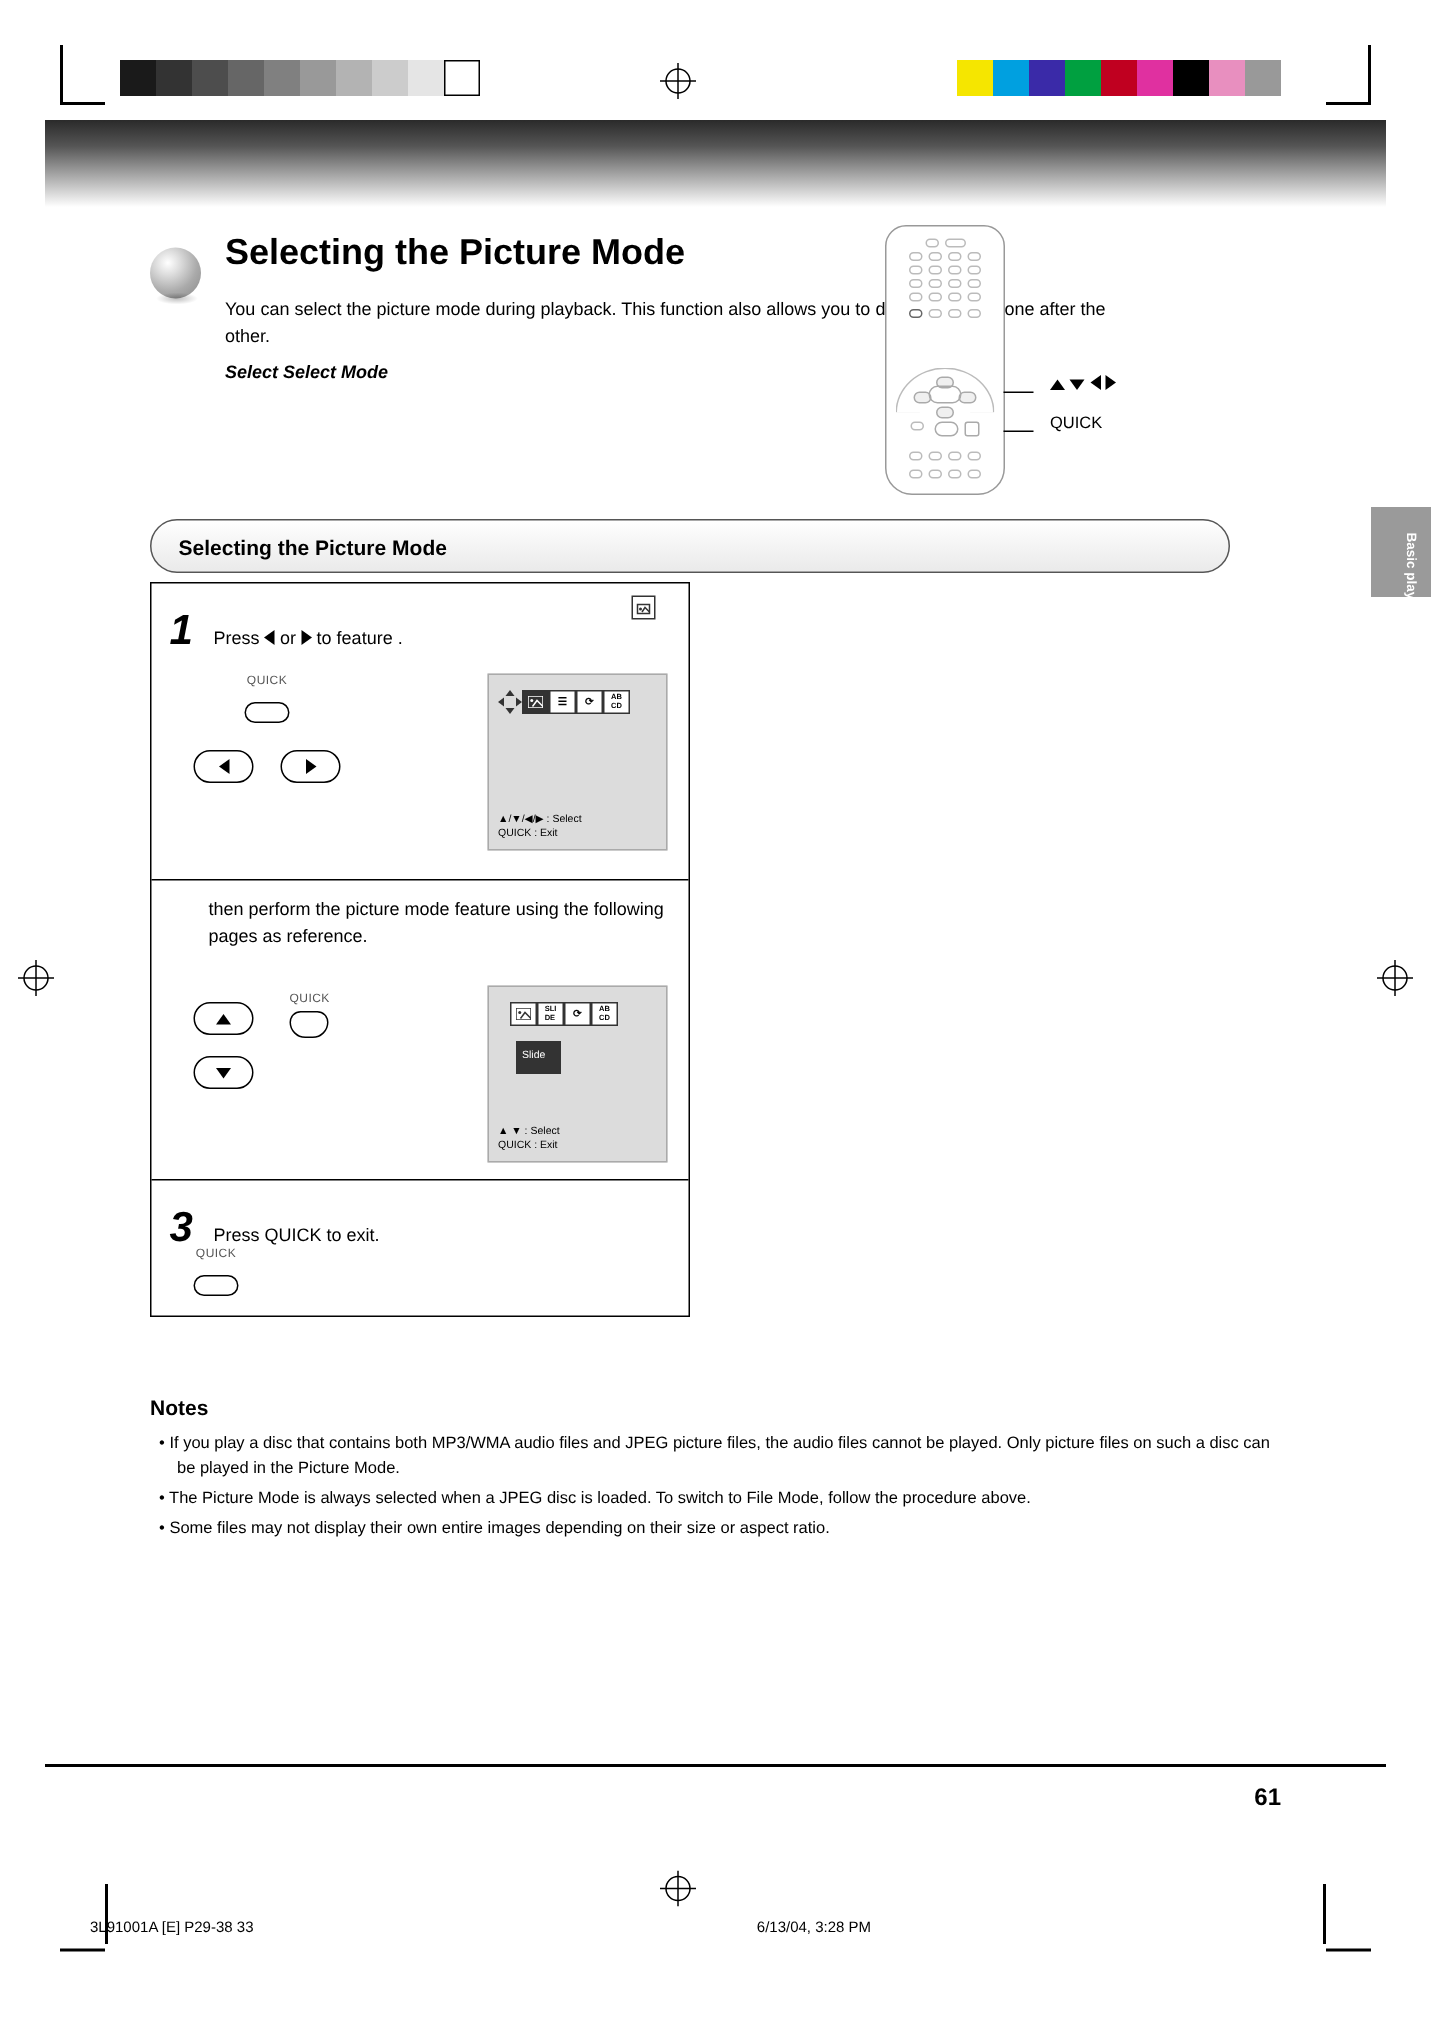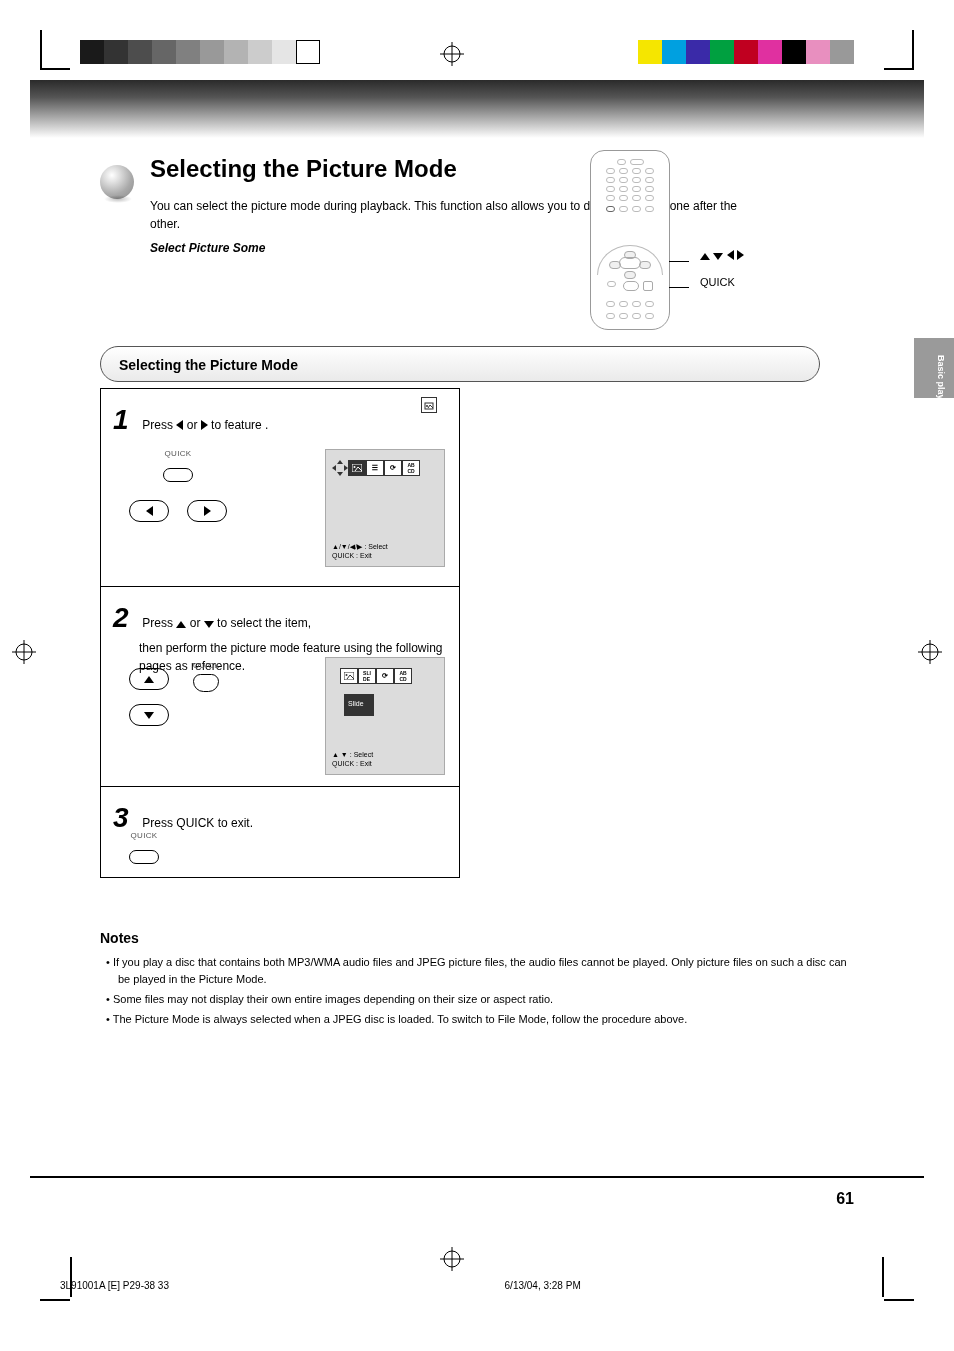--- a/index.html
+++ b/index.html
@@ -256,21 +256,21 @@
 
 <div class="side-tab"></div>
 <div class="side-tab-text">Basic playback</div>
 
 <div class="title-area">
   <div class="title-sphere">
       <div class="shadow"></div>
     </div>
   <h1 class="title-h1">Selecting the Picture Mode</h1>
   <p class="title-sub">You can select the picture mode during playback. This function also allows you to display pictures one after the other.</p>
-  <p class="title-sub" style="margin-top:6px;font-style:italic;font-weight:bold">Select Picture Some</p>
+  <p class="title-sub" style="margin-top:6px;font-style:italic;font-weight:bold">Select Select Mode</p>
 </div>
 
 <div class="remote">
   <div class="row" style="margin-top:8px">
       <span class="dot"></span>
       <span class="dot" style="width:14px"></span>
     </div>
   <div class="row">
       <span class="dot"></span>
       <span class="dot"></span>
@@ -383,28 +383,20 @@
         <div class="iconbox" style="font-size:5px;line-height:6px;text-align:center">AB<br>CD</div>
       </div>
       <div class="caption">
         <div>▲/▼/◀/▶ : Select</div>
         <div>QUICK : Exit</div>
       </div>
     </div>
   </div>
 
   <div class="step" style="min-height:200px">
-    <p class="step-txt">
-      <span class="step-num">2</span>
-      <span>
-        <span>Press </span><span class="tri-i u"></span>
-        <span> or </span><span class="tri-i d"></span>
-        <span> to select the item,</span>
-      </span>
-    </p>
     <p class="step-txt" style="margin-left:26px">then perform the picture mode feature using the following pages as reference.</p>
     <div class="btn-group" style="top:74px">
       <div style="display:flex;gap:24px;align-items:flex-end">
         <div style="display:flex;flex-direction:column;gap:14px">
           <div class="oval big">
               <span class="tri u"></span>
             </div>
           <div class="oval big">
               <span class="tri d"></span>
             </div>
@@ -447,22 +439,22 @@
       <div class="oval"></div>
     </div>
   </div>
 
 </div>
 
 <div class="notes">
   <div class="notes-h">Notes</div>
   <ul>
     <li>If you play a disc that contains both MP3/WMA audio files and JPEG picture files, the audio files cannot be played. Only picture files on such a disc can be played in the Picture Mode.</li>
+    <li>The Picture Mode is always selected when a JPEG disc is loaded. To switch to File Mode, follow the procedure above.</li>
     <li>Some files may not display their own entire images depending on their size or aspect ratio.</li>
-    <li>The Picture Mode is always selected when a JPEG disc is loaded. To switch to File Mode, follow the procedure above.</li>
   </ul>
 </div>
 
 <div class="page-num">61</div>
 <div class="footer-rule"></div>
 
 <div class="reg-cross" style="top:640px;left:12px">
   <svg viewBox="0 0 24 24">
       <circle cx="12" cy="12" r="8" fill="none" stroke="#000"></circle>
       <line x1="12" y1="0" x2="12" y2="24" stroke="#000"></line>

